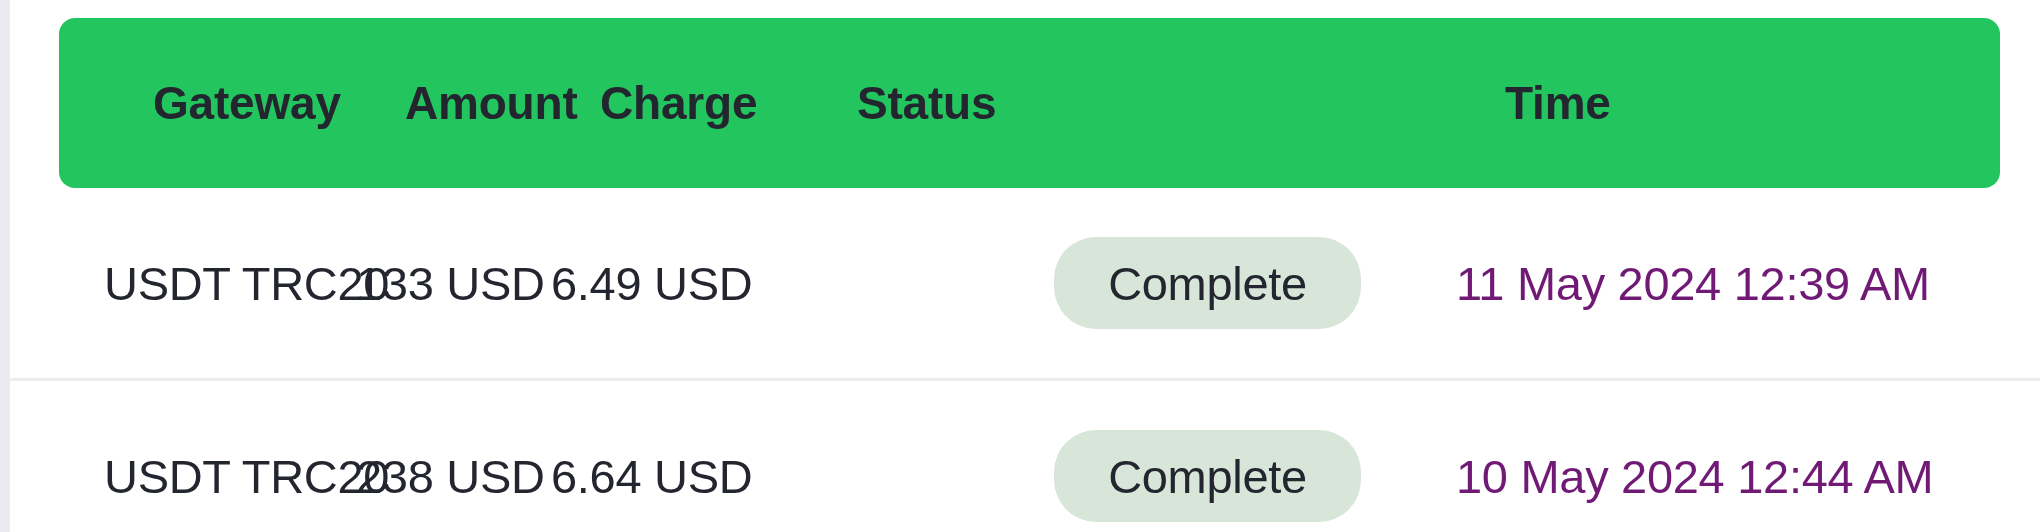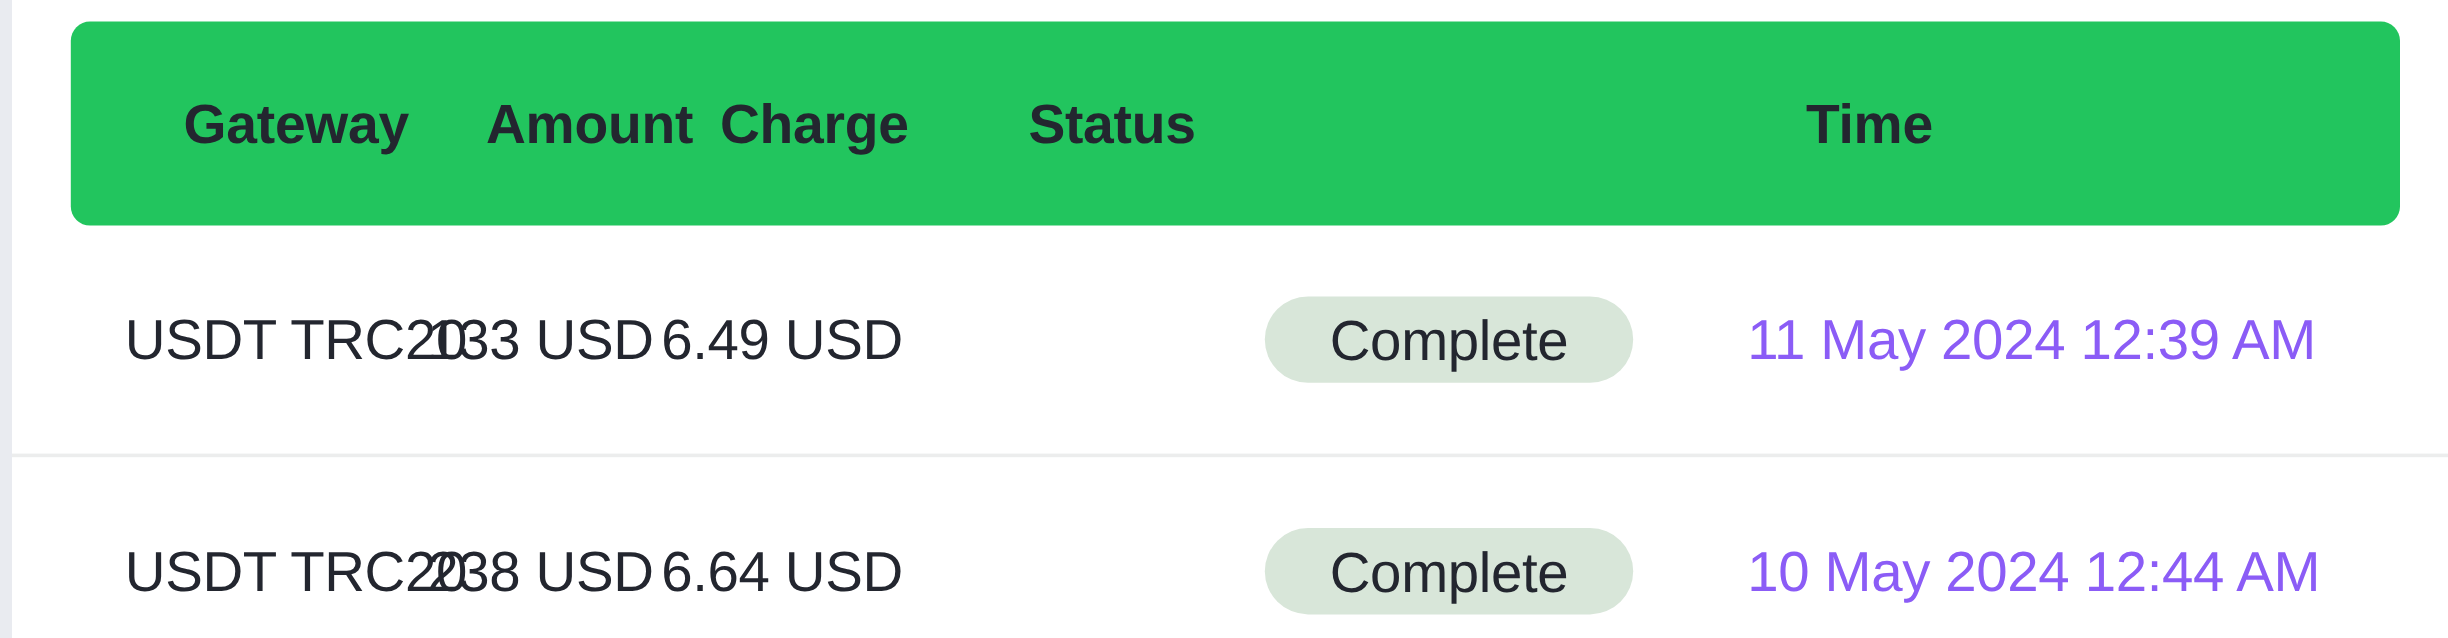--- a/index.html
+++ b/index.html
@@ -91,41 +91,41 @@
     position: absolute;
     top: 50%;
     transform: translateY(-50%);
     font-size: 47px;
     font-weight: 400;
     color: #23262f;
     white-space: nowrap;
     letter-spacing: -0.3px;
   }
   .td.muted {
-    color: #8b5cf6;
+    color: #701a75;
   }
 
   
   .col-gateway { left: 94px; }
   .col-amount  { left: 346px; }
   .col-charge  { left: 541px; }
   .col-status  { left: 798px; text-align: right; }
   .col-time    { left: 1446px; }
 
   
   .badge {
     position: absolute;
     top: 50%;
     transform: translateY(-50%);
     left: 1044px;
     display: inline-flex;
     align-items: center;
     justify-content: center;
     min-width: 307px;
-    height: 72px;
+    height: 92px;
     padding: 0 34px;
     box-sizing: border-box;
     border-radius: 42px;
     background: #d8e6d9;
     font-size: 47px;
     color: #23262f;
     letter-spacing: -0.3px;
     white-space: nowrap;
   }
 </style>

